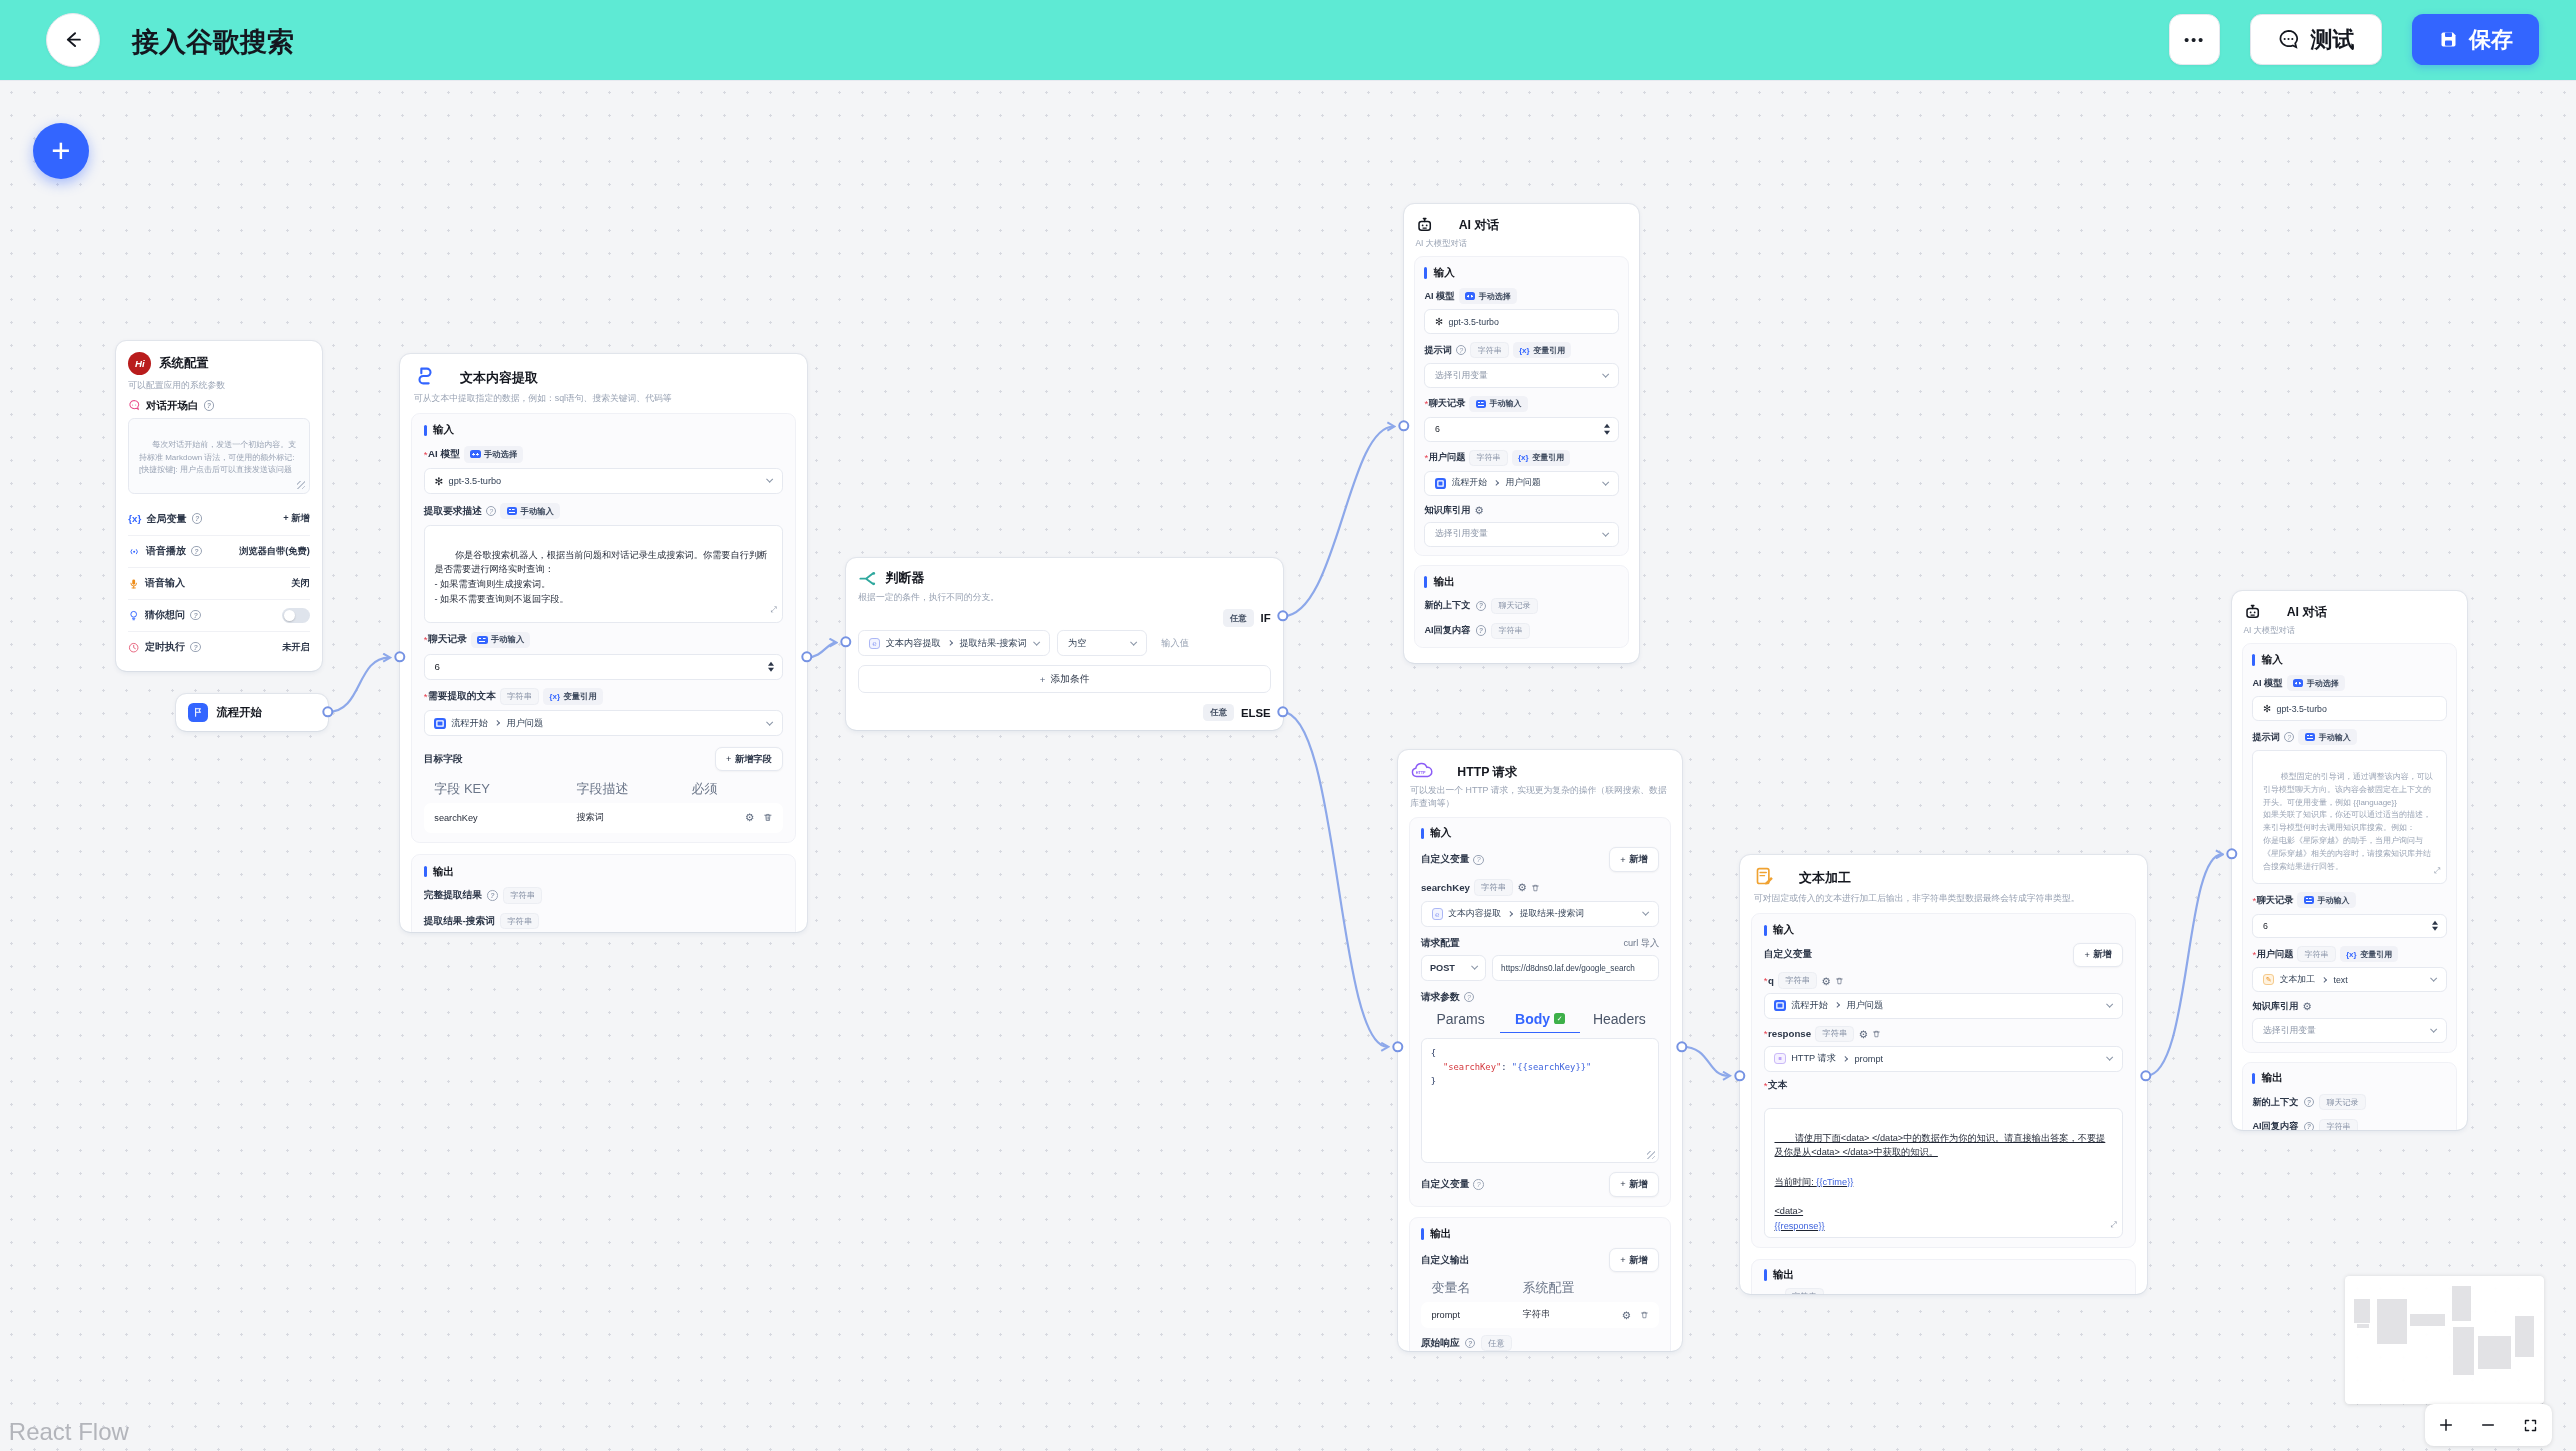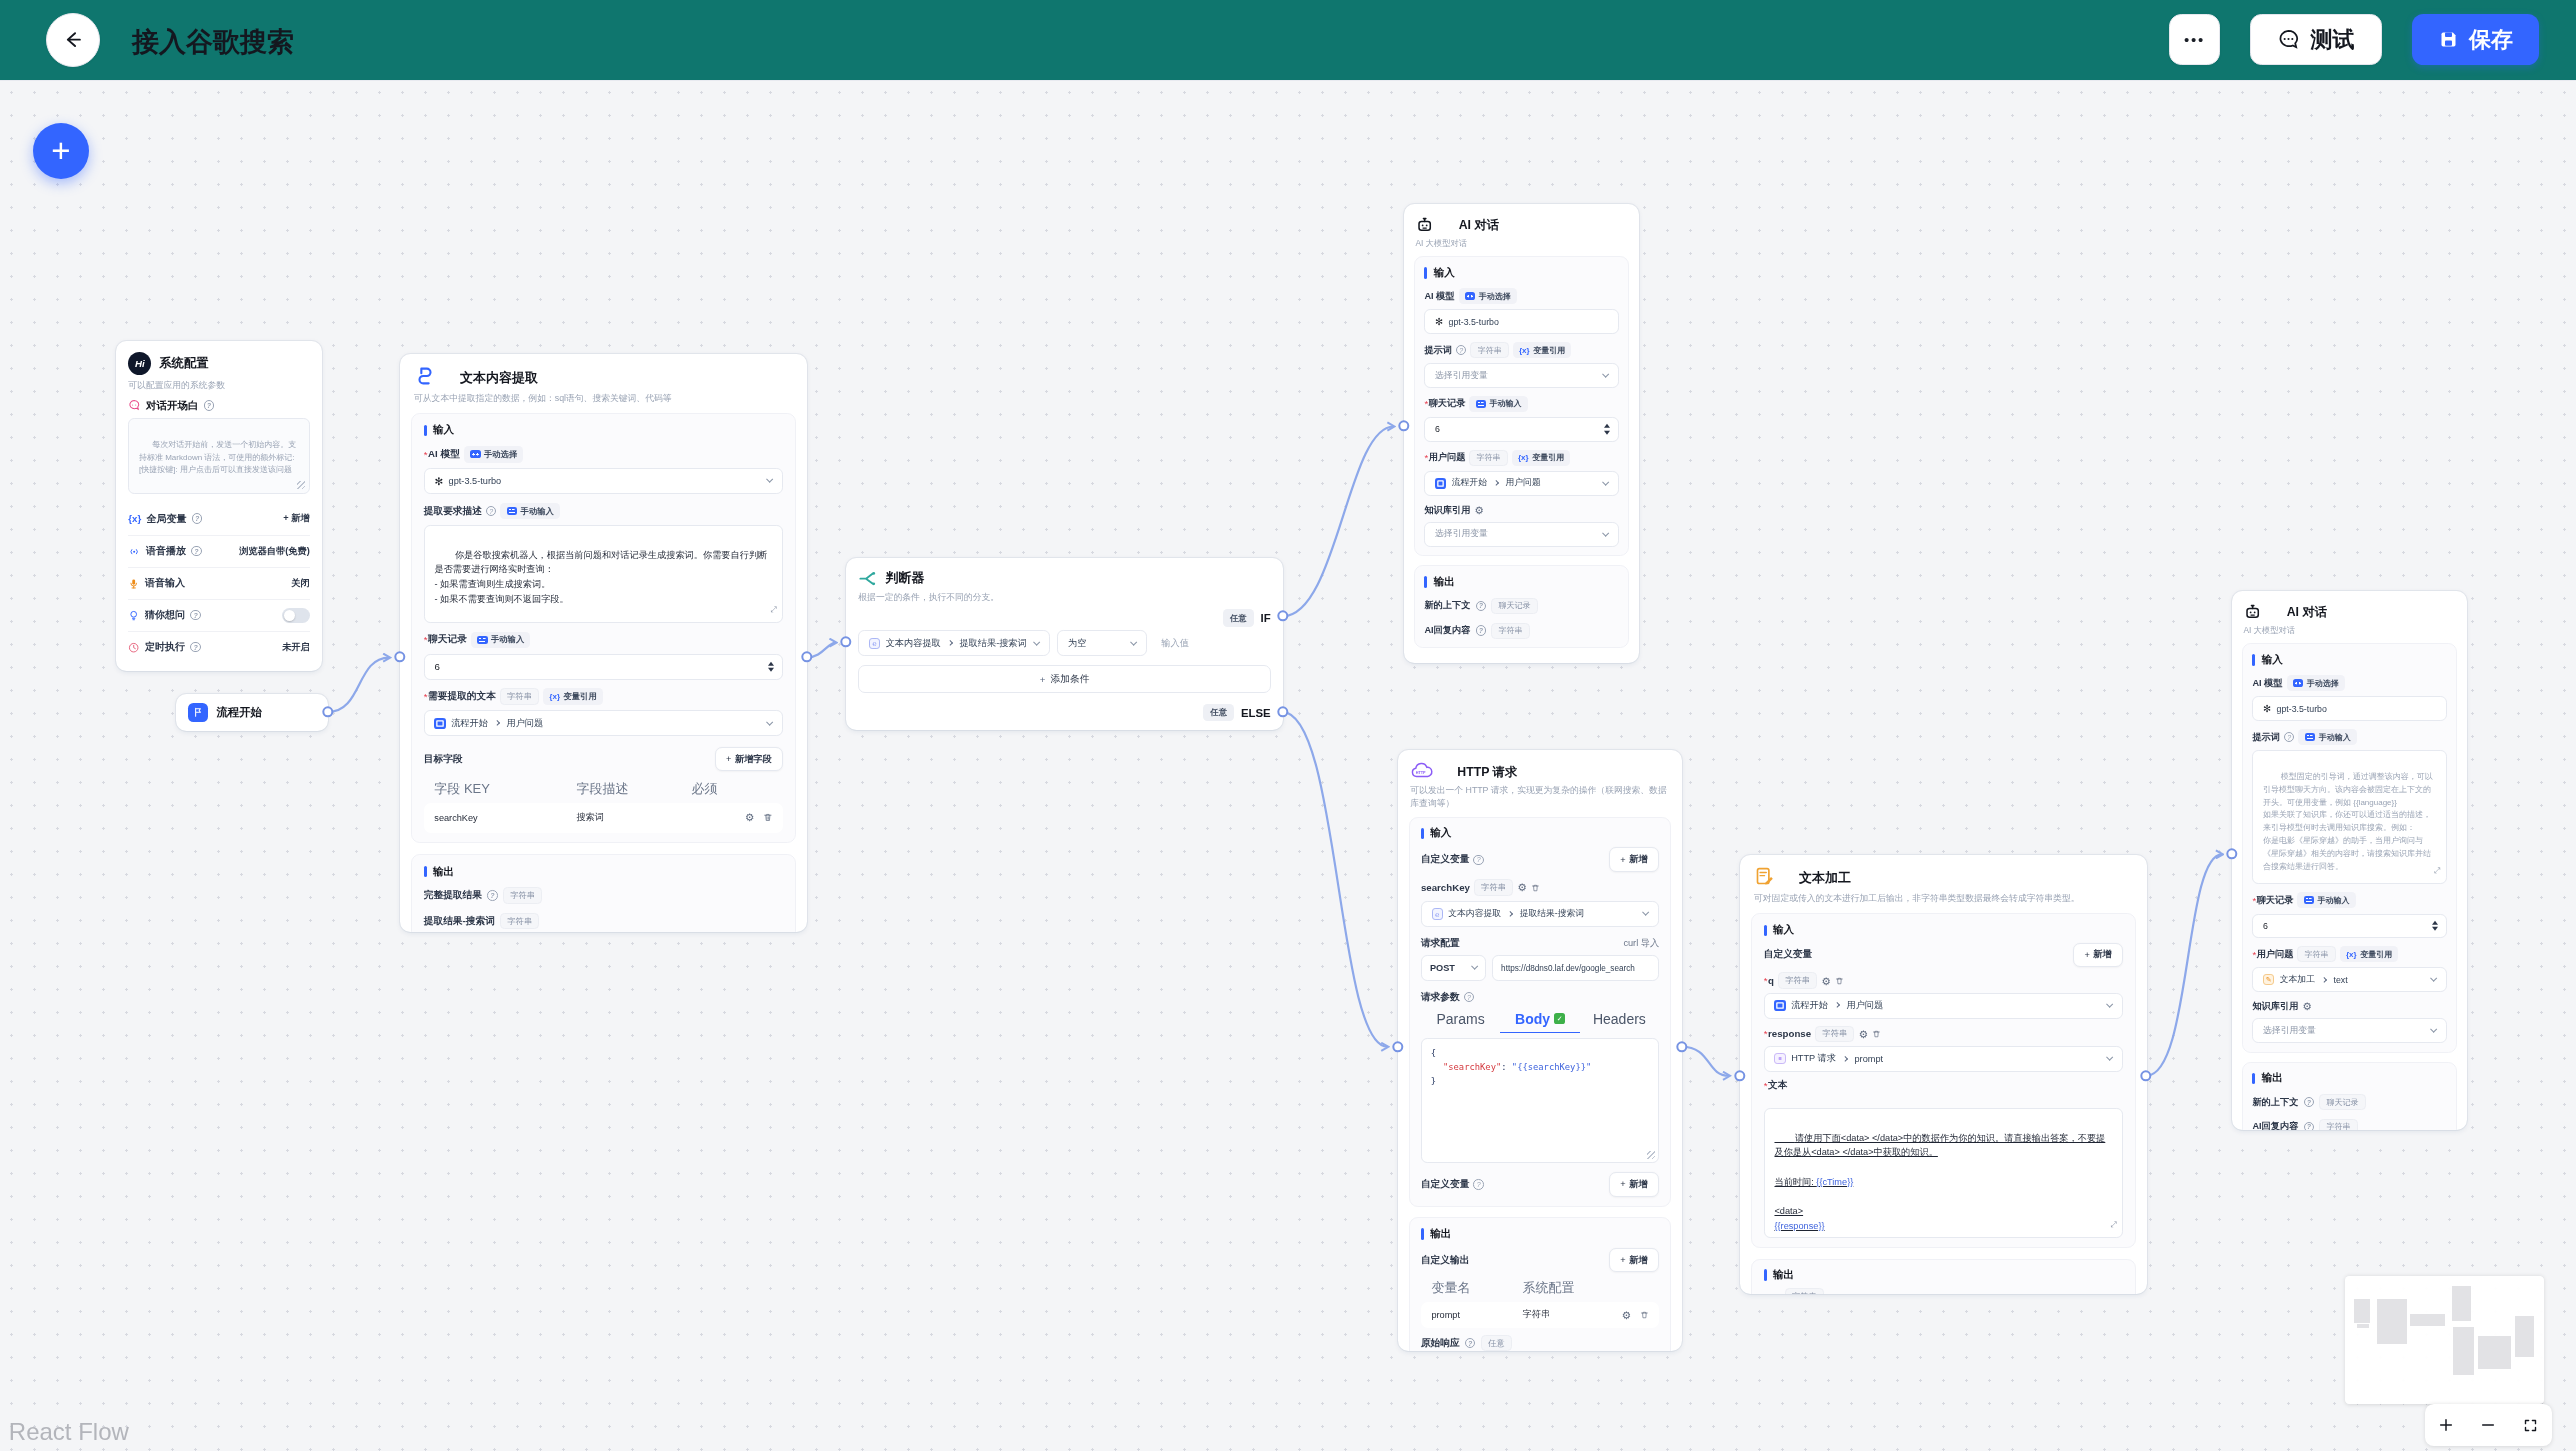--- a/index.html
+++ b/index.html
@@ -1,20 +1,20 @@
 <!DOCTYPE html>
 <html style="font-size:14px"><head>
 <meta charset="utf-8">
 <style>
   * { margin:0; padding:0; box-sizing:border-box; }
   html,body { width:2576px; height:1451px; overflow:hidden;
     font-family:"Liberation Sans","DejaVu Sans",sans-serif; background:#f4f5f7; color:#1b1f27; }
 
   
-  #topbar { position:absolute; left:0; top:0; width:2576px; height:81px; background:#0f766e;
+  #topbar { position:absolute; left:0; top:0; width:2576px; height:81px; background:#5eead4;
     border-bottom:0.9px solid #e8eaf0; z-index:50; }
   .backbtn { position:absolute; left:46px; top:13px; width:54px; height:54px; border-radius:50%;
     background:#fff; border:0.9px solid #e6e8ee; display:flex; align-items:center; justify-content:center;
     box-shadow:0 0.9px 2.6px rgba(0,0,0,.05); cursor:pointer; }
   #title { position:absolute; left:132px; top:24px; font-size:27px; font-weight:bold; color:#14171f; }
   .tb-right { position:absolute; right:37px; top:14px; display:flex; gap:30px; align-items:center; }
   .morebtn { width:51px; height:51px; border-radius:12.3px; border:0.9px solid #e6e8ee; background:#fff;
     display:flex; align-items:center; justify-content:center; font-size:15px; letter-spacing:1.8px;
     color:#1b1f27; box-shadow:0 0.9px 2.6px rgba(0,0,0,.05); cursor:pointer; }
   .testbtn { height:51px; padding:12px 26px; border-radius:11.4px; border:0.9px solid #e2e5ec; background:#fff;
@@ -220,21 +220,21 @@
       <path d="M1460,718 C1524,718 1522,1099 1579,1099" marker-end="url(#arr)"></path>
       <path d="M1914,1099 C1948,1099 1942,1132 1968,1132" marker-end="url(#arr)"></path>
       <path d="M2443,1132 C2494,1132 2486,880 2529,880" marker-end="url(#arr)"></path>
     </g>
   </svg>
 
   <div class="fab">+</div>
 
   <div class="node" style="left:116px; top:260px; width:206px; height:330px; padding:10.5px 12.3px;">
     <div style="display:flex;align-items:center;gap:8px;">
-      <span style="width:23px;height:23px;border-radius:50%;background:#0f172a;color:#fff;display:inline-flex;align-items:center;justify-content:center;font-size:9.7px;font-weight:bold;font-style:italic;">Hi</span>
+      <span style="width:23px;height:23px;border-radius:50%;background:#b91c1c;color:#fff;display:inline-flex;align-items:center;justify-content:center;font-size:9.7px;font-weight:bold;font-style:italic;">Hi</span>
       <span class="ntitle" style="font-size:12.3px;">系统配置</span>
     </div>
     <div class="ndesc" style="padding:4.4px 0 7px;">可以配置应用的系统参数</div>
     <div style="display:flex;align-items:center;gap:5.3px;font-size:10.5px;font-weight:bold;color:#14171f;">
       <svg width="12.3" height="12.3" viewBox="0 0 24 24">
           <path d="M12 3a9 8 0 1 0 4.5 15.2 L20 20 l-1-4 A9 8 0 0 0 12 3z" fill="none" stroke="#e84a8a" stroke-width="2"></path>
           <circle cx="9" cy="11.5" r="1" fill="#e84a8a"></circle>
           <circle cx="15" cy="11.5" r="1" fill="#e84a8a"></circle>
         </svg>
       <span>对话开场白</span>

